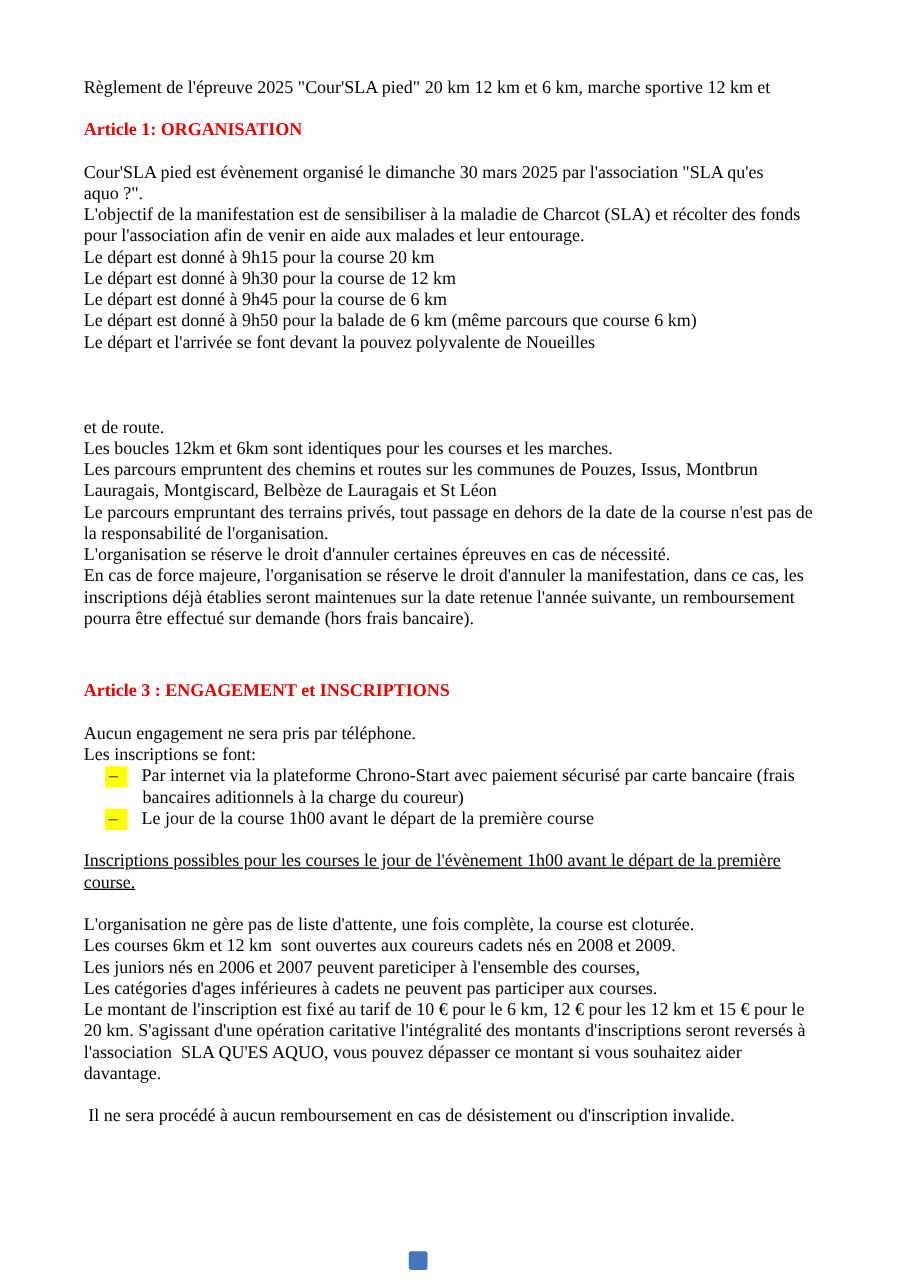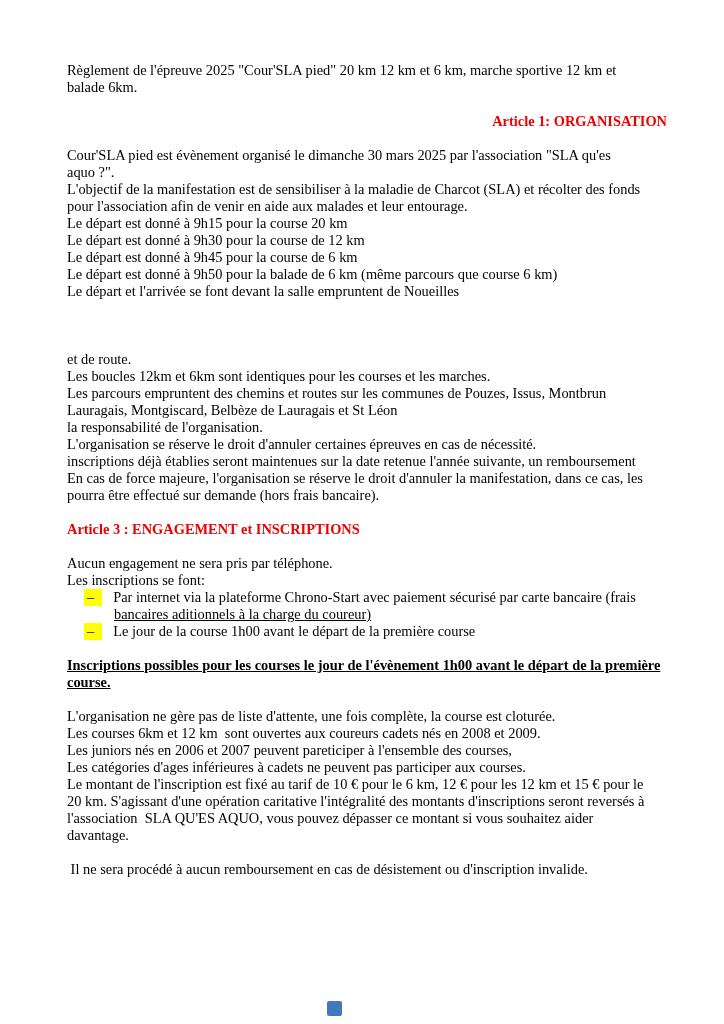--- a/index.html
+++ b/index.html
@@ -26,29 +26,28 @@
   .line {
     white-space: pre;
     height: 17px;
   }
   .block { margin: 0; }
   .heading .line {
     color: #ee0000;
     font-weight: bold;
   }
   .bold_underline .line span {
-    font-weight: bold;
+    font-weight: normal;
     text-decoration: underline;
   }
   .bullet .line.first {
     padding-left: 17px;
   }
   .bullet .line.cont {
     padding-left: 47px;
-    text-decoration: underline;
   }
   .hl-dash {
     display: inline-block;
     background: #ffff00;
     padding: 0 8px 0 3px;
     margin-right: 11px;
   }
   .spacer { width: 100%; }
   .bottom-marker {
     position: absolute;
@@ -58,54 +57,54 @@
     height: 15px;
     border-radius: 2px;
   }
 </style>
 </head>
 <body style="background: rgb(255, 255, 255);">
 
 <main class="page-body">
     <div class="block p">
       <div class="line">Règlement de l'épreuve 2025 "Cour'SLA pied" 20 km 12 km et 6 km, marche sportive 12 km et</div>
-      <div class="line">balade 6km.</div>
     </div>
     <div class="spacer" style="height: 17px;"></div>
     <div class="block heading">
-      <div class="line" style="color: rgb(238, 0, 0); text-align: right;">Article 1: ORGANISATION</div>
+      <div class="line" style="color: rgb(238, 0, 0);">Article 1: ORGANISATION</div>
     </div>
     <div class="spacer" style="height: 17px;"></div>
     <div class="block p">
       <div class="line">Cour'SLA pied est évènement organisé le dimanche 30 mars 2025 par l'association "SLA qu'es</div>
       <div class="line">aquo ?".</div>
       <div class="line">L'objectif de la manifestation est de sensibiliser à la maladie de Charcot (SLA) et récolter des fonds</div>
       <div class="line">pour l'association afin de venir en aide aux malades et leur entourage.</div>
       <div class="line">Le départ est donné à 9h15 pour la course 20 km</div>
       <div class="line">Le départ est donné à 9h30 pour la course de 12 km</div>
       <div class="line">Le départ est donné à 9h45 pour la course de 6 km</div>
       <div class="line">Le départ est donné à 9h50 pour la balade de 6 km (même parcours que course 6 km)</div>
-      <div class="line">Le départ et l'arrivée se font devant la salle empruntent de Noueilles</div>
+      <div class="line">Le départ et l'arrivée se font devant la pouvez polyvalente de Noueilles</div>
     </div>
     <div class="spacer" style="height: 34px;"></div>
     <div class="spacer" style="height: 17px;"></div>
     <div class="block p">
       <div class="line">et de route.</div>
       <div class="line">Les boucles 12km et 6km sont identiques pour les courses et les marches.</div>
       <div class="line">Les parcours empruntent des chemins et routes sur les communes de Pouzes, Issus, Montbrun</div>
       <div class="line">Lauragais, Montgiscard, Belbèze de Lauragais et St Léon</div>
+      <div class="line">Le parcours empruntant des terrains privés, tout passage en dehors de la date de la course n'est pas de</div>
       <div class="line">la responsabilité de l'organisation.</div>
       <div class="line">L'organisation se réserve le droit d'annuler certaines épreuves en cas de nécessité.</div>
+      <div class="line">En cas de force majeure, l'organisation se réserve le droit d'annuler la manifestation, dans ce cas, les</div>
       <div class="line">inscriptions déjà établies seront maintenues sur la date retenue l'année suivante, un remboursement</div>
-      <div class="line">En cas de force majeure, l'organisation se réserve le droit d'annuler la manifestation, dans ce cas, les</div>
       <div class="line">pourra être effectué sur demande (hors frais bancaire).</div>
     </div>
     <div class="spacer" style="height: 17px;"></div>
     <div class="block heading">
-      <div class="line" style="color: rgb(238, 0, 0);">Article 3 : ENGAGEMENT et INSCRIPTIONS</div>
+      <div class="line" style="color: rgb(238, 0, 0); margin-top: 24px;">Article 3 : ENGAGEMENT et INSCRIPTIONS</div>
     </div>
     <div class="spacer" style="height: 17px;"></div>
     <div class="block p">
       <div class="line">Aucun engagement ne sera pris par téléphone.</div>
       <div class="line">Les inscriptions se font:</div>
     </div>
     <div class="block bullet">
       <div class="line first"><span class="hl-dash" style="background: rgb(255, 255, 0);">–</span>Par internet via la plateforme Chrono-Start avec paiement sécurisé par carte bancaire (frais</div>
       <div class="line cont">bancaires aditionnels à la charge du coureur)</div>
     </div>

